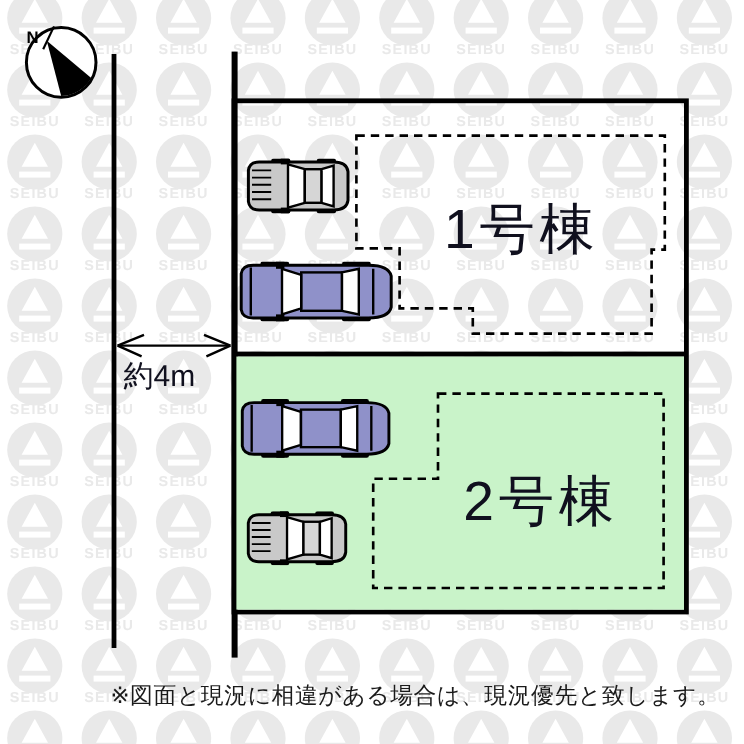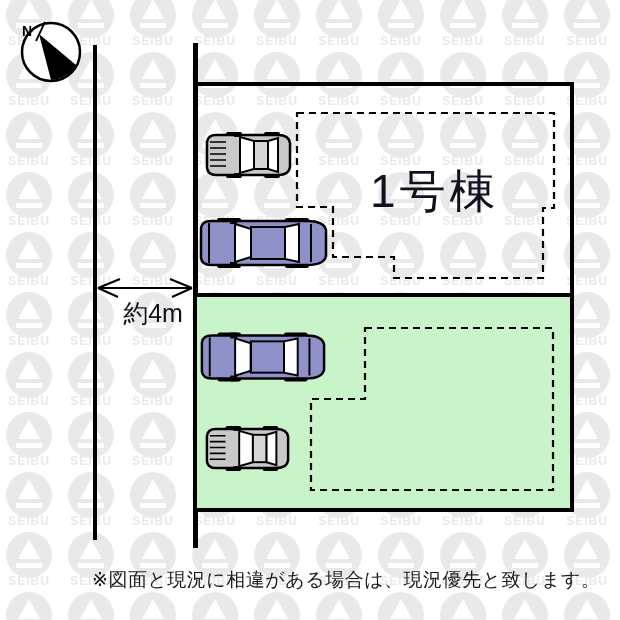--- a/index.html
+++ b/index.html
@@ -30,21 +30,21 @@
   .car{position:absolute;z-index:4;}
   #car-compact-1{left:204px;top:132px;}
   #car-sedan-1{left:197px;top:218px;}
   #car-sedan-2{left:198px;top:332px;}
   #car-compact-2{left:203px;top:426px;}
   
   .bldg-label{position:absolute;z-index:4;color:var(--label);font-size:46px;font-weight:500;
               letter-spacing:4px;line-height:1.1;white-space:nowrap;text-align:right;}
   #label-b1{left:370px;top:166px;}
   #label-b2{left:386px;top:392px;}
-  #road-width-label{position:absolute;left:103px;top:297px;width:100px;text-align:center;z-index:4;
+  #road-width-label{position:absolute;left:103px;top:297px;width:100px;text-align:left;z-index:4;
                     color:var(--label);font-size:25px;font-weight:500;white-space:nowrap;}
   #disclaimer{position:absolute;left:92px;top:567px;z-index:3;color:#1a1a1a;
               font-size:19px;font-weight:500;letter-spacing:0.5px;white-space:nowrap;}
 </style>
 </head>
 <body>
 
 <div id="stage">
 
   <div id="watermark-layer">
@@ -887,17 +887,18 @@
       <path d="M6,10 H22 M6,16 H22 M6,22 H22 M6,28 H22 M6,34 H22" stroke="#000" stroke-width="1.6"></path>
       <path d="M36,5 L50,9 L50,37 L36,41 Z" fill="#fff" stroke="#000" stroke-width="2"></path>
       <rect x="50" y="9" width="14" height="28" style="fill:var(--car-roof)" stroke="#000" stroke-width="2"></rect>
       <path d="M64,9 L74,6 L74,40 L64,37 Z" fill="#fff" stroke="#000" stroke-width="2"></path>
       <rect x="30" y="0" width="7" height="5" fill="#000"></rect>
       <rect x="30" y="41" width="7" height="5" fill="#000"></rect>
     </g>
   </svg>
 
   <div id="label-b1" class="bldg-label">1号棟</div>
+  <div id="label-b2" class="bldg-label">2号棟</div>
   <div id="road-width-label">約4m</div>
 
   <div id="disclaimer">※図面と現況に相違がある場合は、現況優先と致します。</div>
 
 </div>
 
 </body></html>

